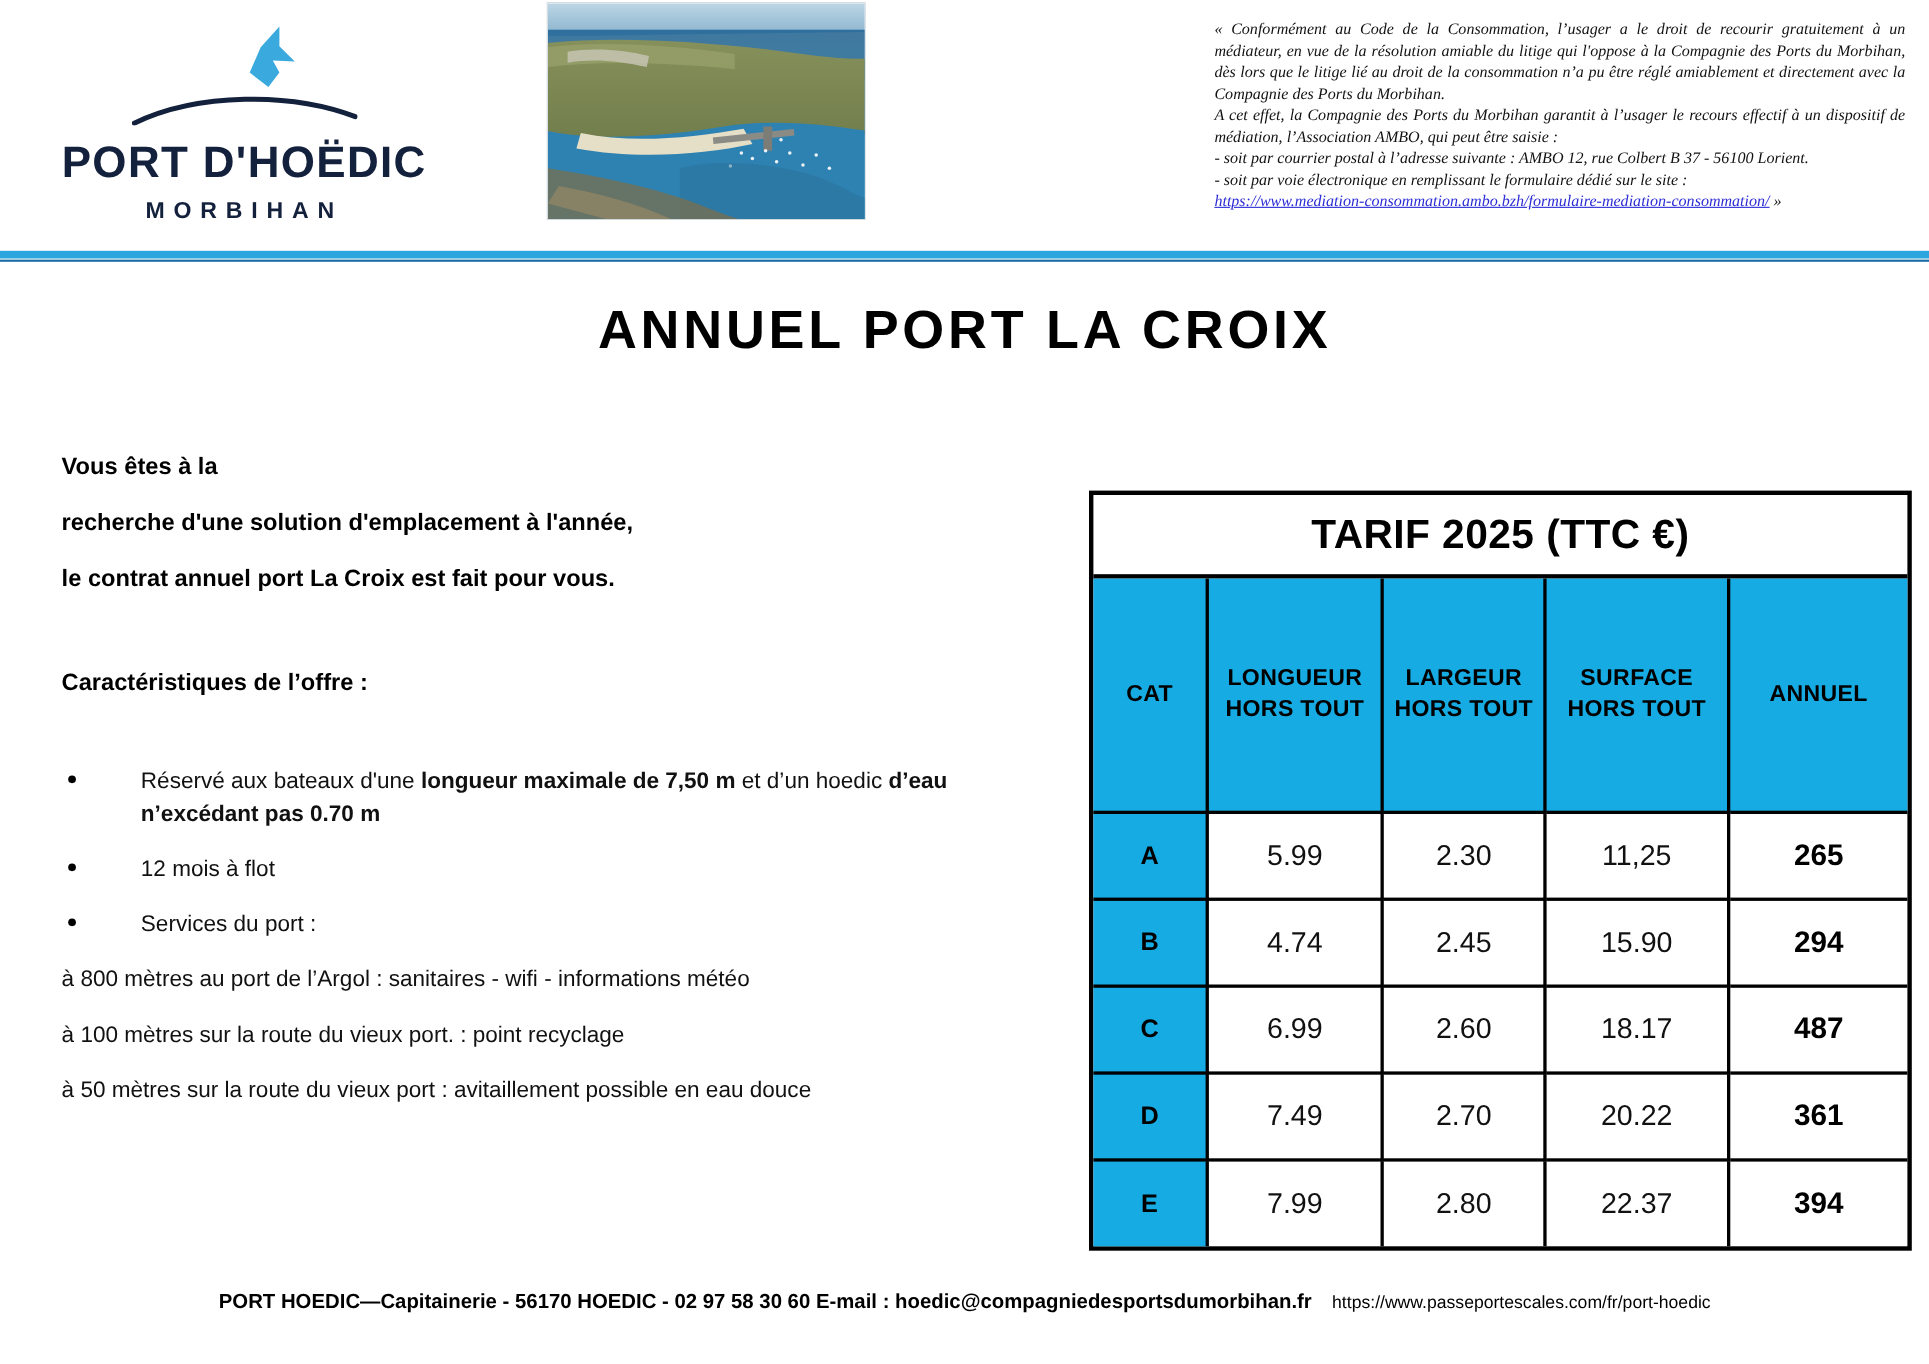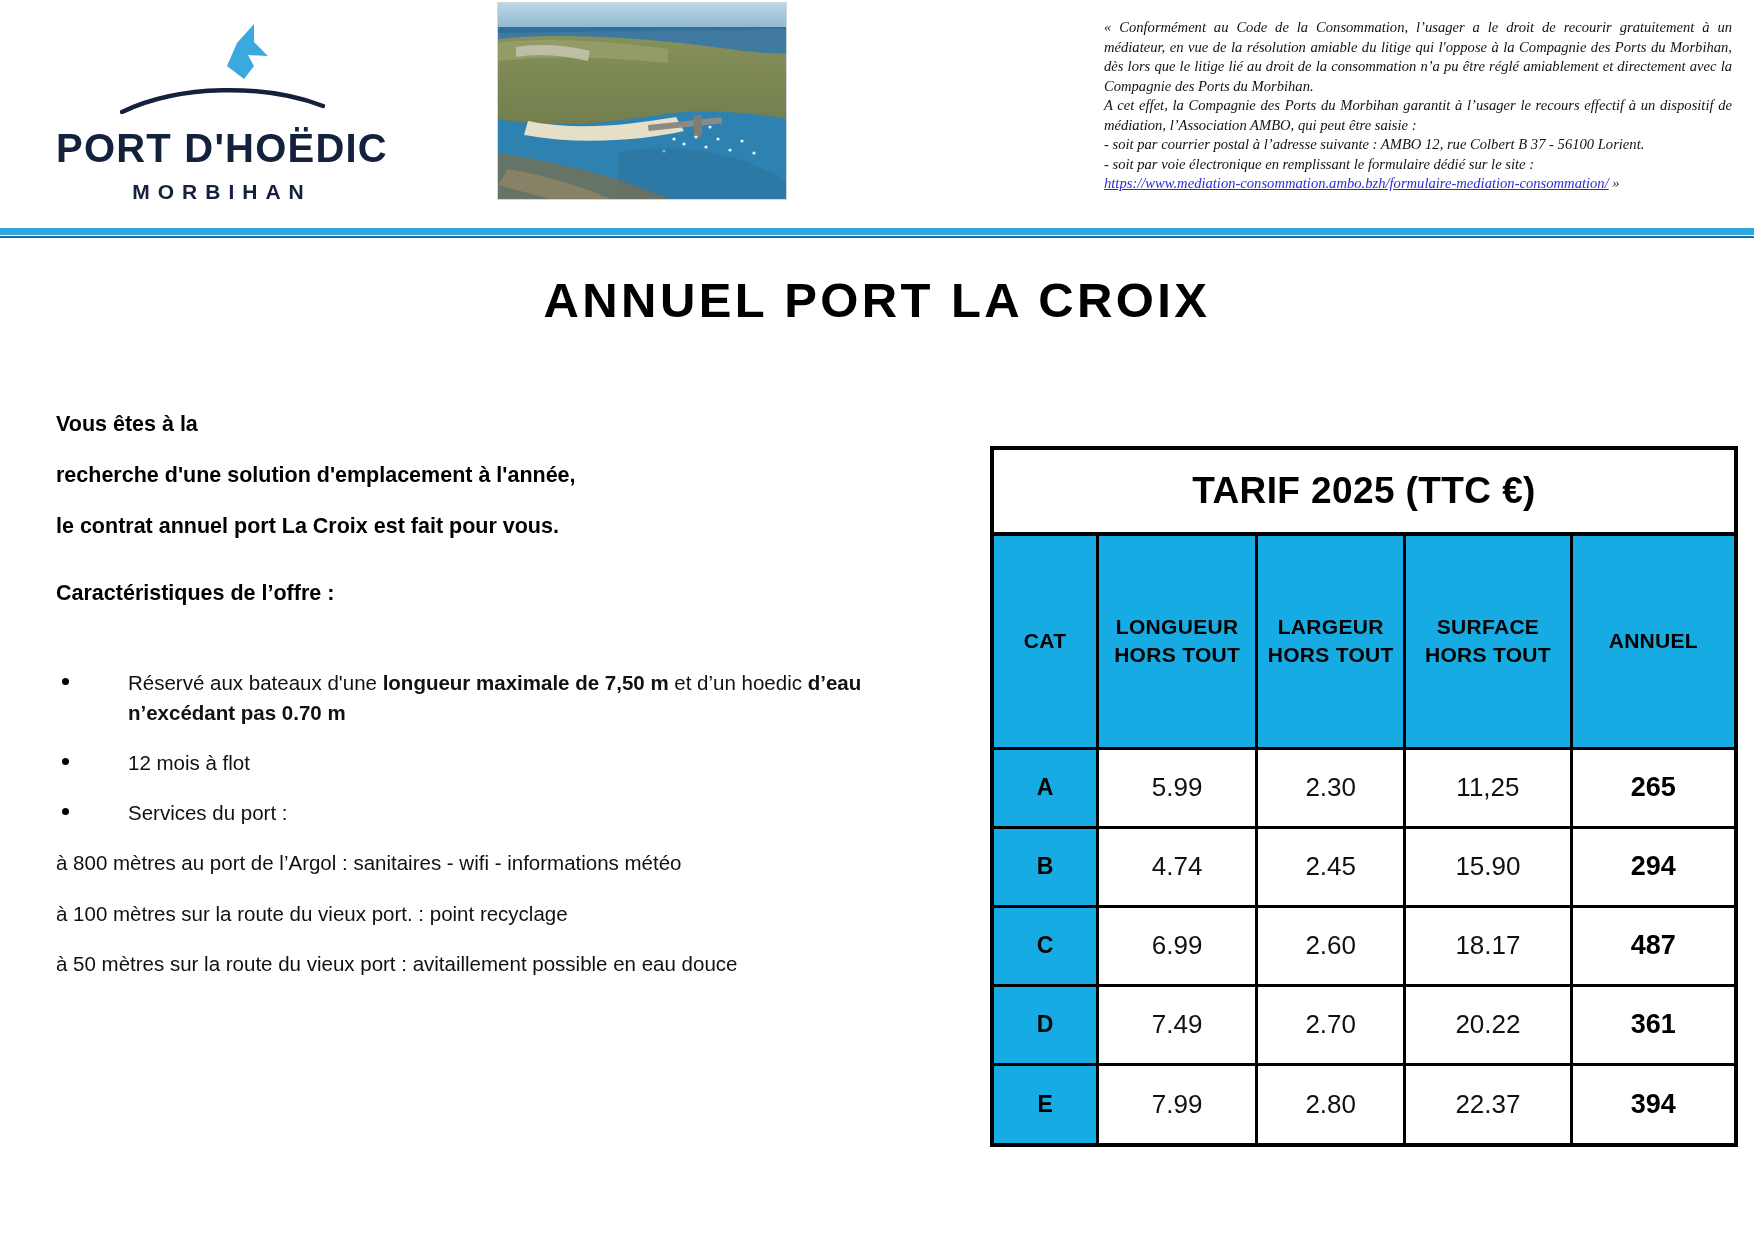--- a/index.html
+++ b/index.html
@@ -78,21 +78,21 @@
 
   
   .left-col { position: absolute; left: 56px; top: 412px; width: 880px; }
   .intro-line {
     font-size: 21.5px; font-weight: 700; color: #000;
     margin-bottom: 25px; line-height: 1.2;
   }
   .intro-line.l3 { margin-bottom: 0; }
   .carac {
     font-size: 21.5px; font-weight: 700; color: #000;
-    margin-top: 42px;
+    margin-top: 69px;
   }
   .bullets { margin-top: 62px; }
   .bullet {
     position: relative; padding-left: 72px;
     font-size: 20.5px; line-height: 1.42; color: #111;
     margin-bottom: 21px;
   }
   .bullet .dot {
     position: absolute; left: 6px; top: 10px;
     width: 7px; height: 7px; border-radius: 50%; background: #000;
@@ -104,21 +104,21 @@
   }
 
   
   .tariff {
     position: absolute; left: 990px; top: 446px;
     width: 748px;
     border: 4px solid #000;
     background: #fff;
   }
   .tariff-title {
-    height: 86px; display: flex; align-items: center; justify-content: center;
+    height: 76px; display: flex; align-items: center; justify-content: center;
     font-size: 37px; font-weight: 700; letter-spacing: 0.4px;
     border-bottom: 4px solid #000;
   }
   table.grid { width: 100%; border-collapse: collapse; table-layout: fixed; }
   table.grid th, table.grid td {
     border: 3px solid #000; text-align: center; vertical-align: middle;
   }
   table.grid th {
     background: #16ace3; height: 212px;
     font-size: 21px; font-weight: 700; line-height: 1.34;
@@ -330,14 +330,18 @@
           <td class="cat">E</td>
           <td>7.99</td>
           <td>2.80</td>
           <td>22.37</td>
           <td class="annuel">394</td>
         </tr>
       </tbody>
     </table>
   </div>
 
+  <div class="footer">
+    <span class="footer-main">PORT HOEDIC—Capitainerie - 56170 HOEDIC - 02 97 58 30 60 E-mail : hoedic@compagniedesportsdumorbihan.fr</span>
+    <span class="footer-url">https://www.passeportescales.com/fr/port-hoedic</span>
+  </div>
 
 </div>
 
 </body></html>

